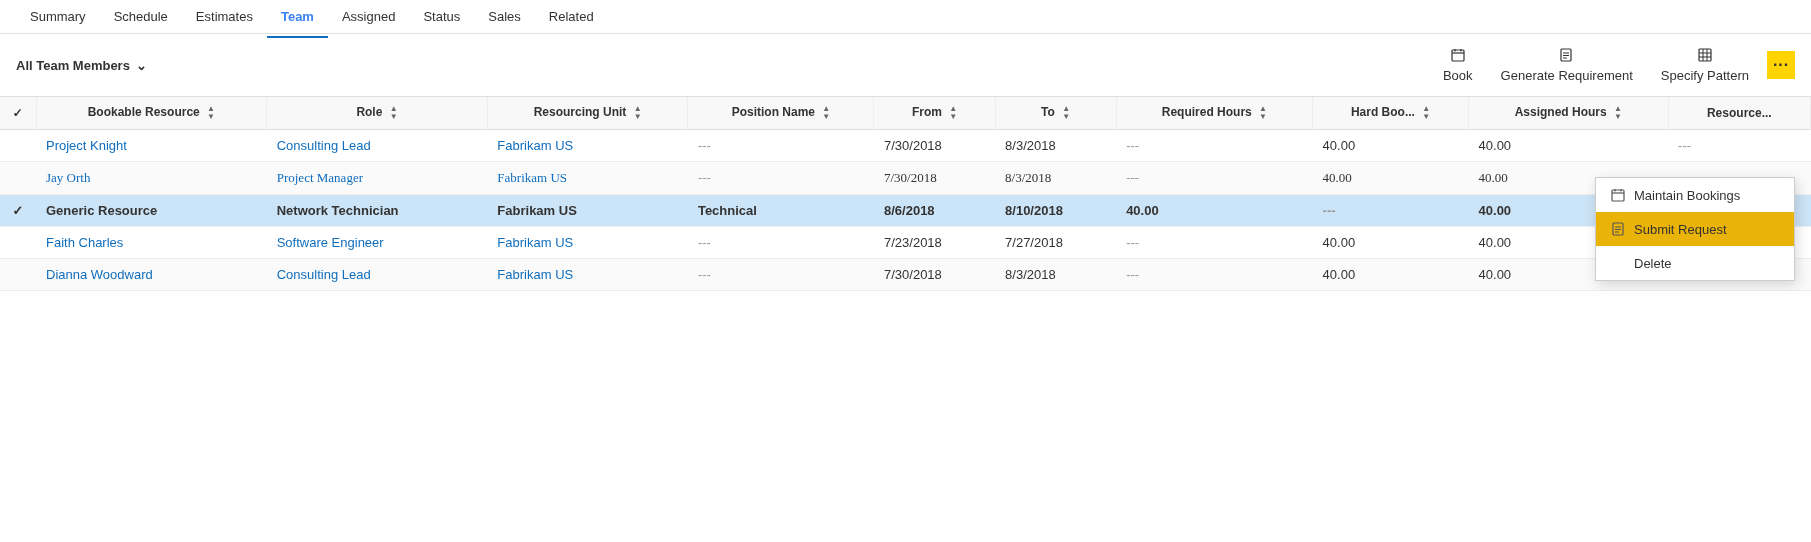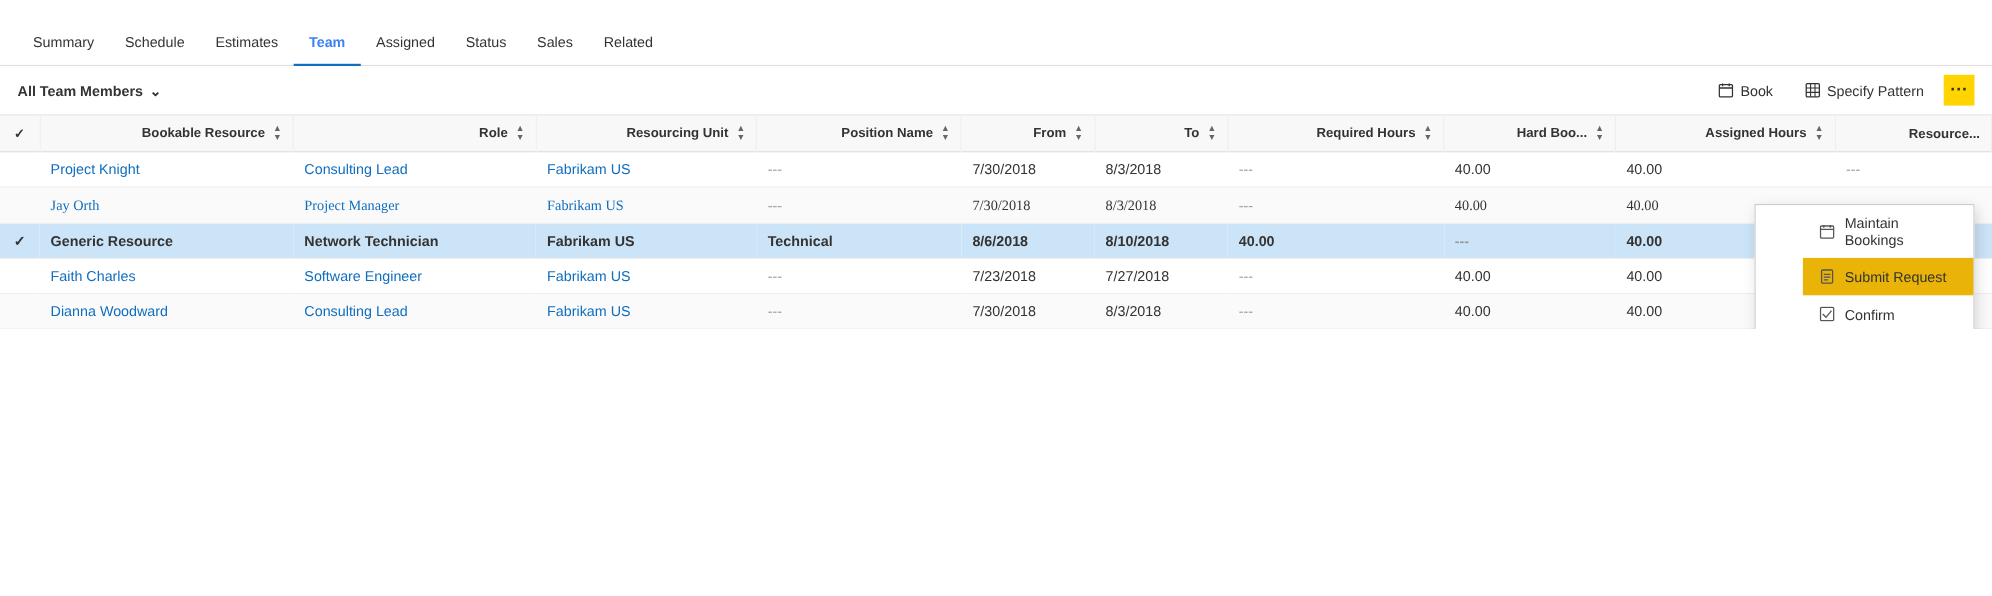--- a/index.html
+++ b/index.html
@@ -1,25 +1,25 @@
 <!DOCTYPE html>
 <html><head>
   <meta charset="utf-8">
   <style>
     * { box-sizing: border-box; margin: 0; padding: 0; }
     body { font-family: 'Segoe UI', sans-serif; font-size: 13px; background: #fff; color: #333; }
 
     
     .top-nav {
       display: flex;
-      align-items: flex-end;
+      align-items: center;
       border-bottom: 1px solid #e0e0e0;
       padding: 0 16px;
       background: #fff;
-      height: 60px;
+      height: 34px;
     }
     .nav-tab {
       padding: 12px 14px;
       cursor: pointer;
       color: #333;
       font-size: 13px;
       white-space: nowrap;
       border-bottom: 2px solid transparent;
       margin-bottom: -1px;
     }
@@ -56,20 +56,21 @@
     .toolbar-btn {
       display: flex;
       align-items: center;
       gap: 5px;
       padding: 5px 10px;
       border: none;
       background: transparent;
       cursor: pointer;
       font-size: 13px;
       color: #333;
+      flex-direction: column;
     }
     .toolbar-btn-icon {
       width: 16px;
       height: 16px;
       display: inline-flex;
       align-items: center;
       justify-content: center;
     }
     .more-btn {
       width: 28px;
@@ -97,21 +98,21 @@
     }
     thead tr {
       background: #f8f8f8;
       border-bottom: 1px solid #ddd;
     }
     th {
       padding: 8px 10px;
       font-weight: 600;
       font-size: 12px;
       color: #333;
-      text-align: right;
+      text-align: center;
       border-right: 1px solid #eee;
       white-space: nowrap;
       user-select: none;
     }
     th .sort-icons {
       display: inline-flex;
       flex-direction: column;
       margin-left: 4px;
       vertical-align: middle;
       font-size: 8px;
@@ -143,21 +144,20 @@
     
     .context-menu {
       position: absolute;
       top: 80px;
       right: 16px;
       background: #fff;
       border: 1px solid #ccc;
       box-shadow: 2px 4px 12px rgba(0,0,0,0.15);
       width: 200px;
       z-index: 100;
-      padding-left: 43px;
     }
     .context-menu-item {
       display: flex;
       align-items: center;
       gap: 8px;
       padding: 9px 14px;
       cursor: pointer;
       font-size: 13px;
       color: #333;
     }
@@ -201,20 +201,31 @@
           <line x1="1" y1="5" x2="13" y2="5" stroke="#333" stroke-width="1.2"></line>
           <line x1="4" y1="1" x2="4" y2="3.5" stroke="#333" stroke-width="1.2"></line>
           <line x1="10" y1="1" x2="10" y2="3.5" stroke="#333" stroke-width="1.2"></line>
         </svg>
       </span>
       <span>Book</span>
     </button>
     <button class="toolbar-btn">
       <span class="toolbar-btn-icon">
         <svg width="14" height="14" viewBox="0 0 14 14" fill="none">
+          <rect x="1" y="1" width="10" height="12" rx="1" stroke="#333" stroke-width="1.2"></rect>
+          <line x1="3" y1="5" x2="9" y2="5" stroke="#333" stroke-width="1"></line>
+          <line x1="3" y1="7.5" x2="9" y2="7.5" stroke="#333" stroke-width="1"></line>
+          <line x1="3" y1="10" x2="7" y2="10" stroke="#333" stroke-width="1"></line>
+        </svg>
+      </span>
+      <span>Generate Requirement</span>
+    </button>
+    <button class="toolbar-btn">
+      <span class="toolbar-btn-icon">
+        <svg width="14" height="14" viewBox="0 0 14 14" fill="none">
           <rect x="1" y="1" width="12" height="12" rx="1" stroke="#333" stroke-width="1.2"></rect>
           <line x1="5" y1="1" x2="5" y2="13" stroke="#333" stroke-width="1"></line>
           <line x1="9" y1="1" x2="9" y2="13" stroke="#333" stroke-width="1"></line>
           <line x1="1" y1="5" x2="13" y2="5" stroke="#333" stroke-width="1"></line>
           <line x1="1" y1="9" x2="13" y2="9" stroke="#333" stroke-width="1"></line>
         </svg>
       </span>
       <span>Specify Pattern</span>
     </button>
     <button class="more-btn">
@@ -363,28 +374,19 @@
           <rect x="2" y="1" width="10" height="12" rx="1" stroke="#555" stroke-width="1.2"></rect>
           <line x1="4" y1="5" x2="10" y2="5" stroke="#555" stroke-width="1"></line>
           <line x1="4" y1="7.5" x2="10" y2="7.5" stroke="#555" stroke-width="1"></line>
           <line x1="4" y1="10" x2="8" y2="10" stroke="#555" stroke-width="1"></line>
         </svg>
       </span>
       <span>Submit Request</span>
     </div>
     <div class="context-menu-item">
       <span class="menu-icon">
-        <svg width="14" height="14" viewBox="0 0 14 14" fill="none">
-          <rect x="1" y="1" width="12" height="12" rx="1" stroke="#555" stroke-width="1.2"></rect>
-          <polyline points="3,7 6,10 11,4" stroke="#555" stroke-width="1.2" fill="none"></polyline>
-        </svg>
-      </span>
-      <span>Confirm</span>
-    </div>
-    <div class="context-menu-item">
-      <span class="menu-icon">
         
       </span>
       <span>Delete</span>
     </div>
 
   </div>
 </div>
 
 </body></html>

